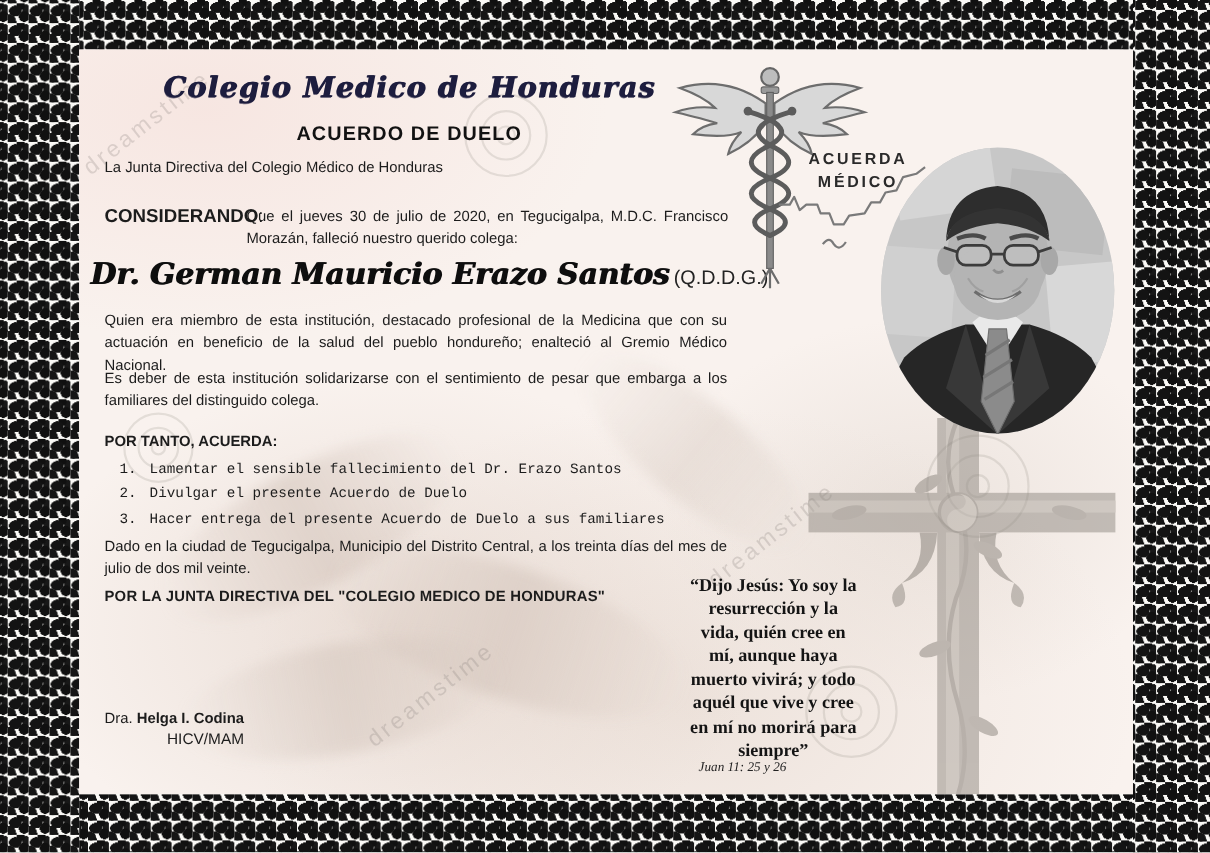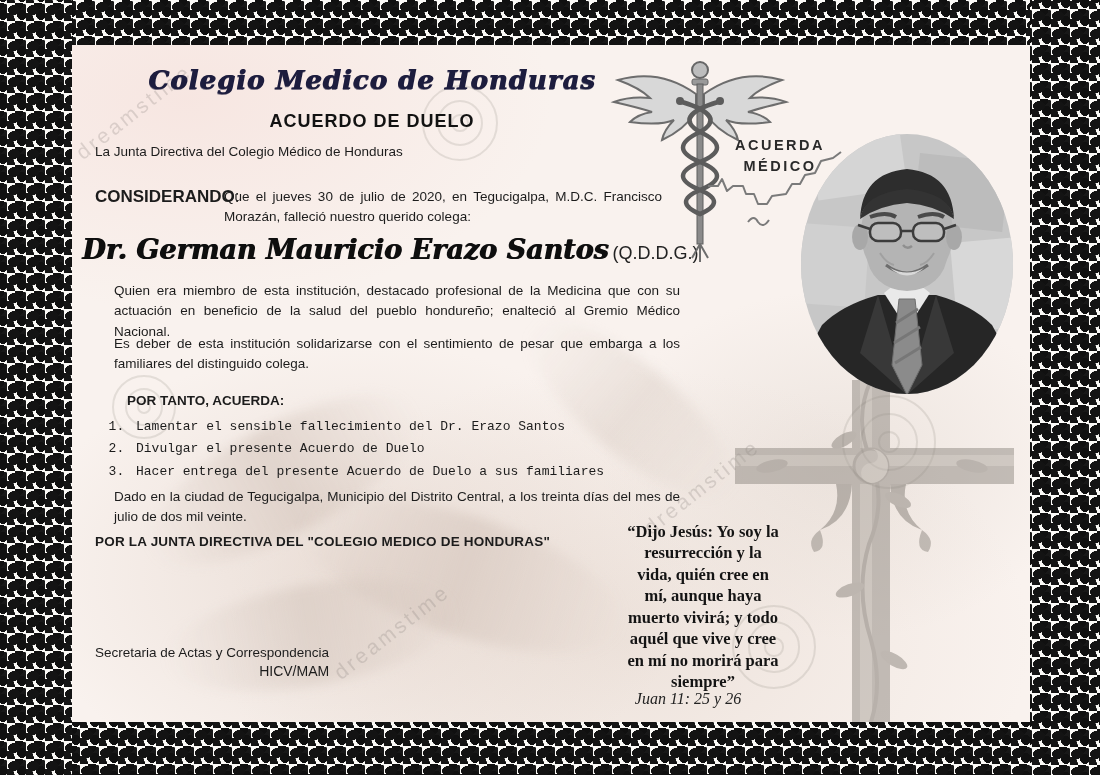--- a/index.html
+++ b/index.html
@@ -63,33 +63,33 @@
   }
   .doc-title{left:10px;top:66px;width:580px;text-align:center;
     font-size:18px;font-weight:bold;letter-spacing:1px;color:#121212;}
   .intro{left:23px;top:99px;font-size:13.5px;}
   .cons-label{left:23px;top:142px;font-size:17px;font-weight:bold;}
   .cons-text{left:152px;top:142px;width:438px;font-size:13.5px;line-height:1.5;text-align:justify;}
   .deceased{left:10px;top:189px;width:580px;text-align:center;white-space:nowrap;}
   .deceased .name{font-family:"DejaVu Serif",serif;font-style:italic;font-weight:bold;
     font-size:27px;color:#0e0e0e;text-shadow:1px 0 0 #0e0e0e;}
   .deceased .suffix{font-size:18px;font-weight:normal;color:#222;margin-left:4px;}
-  .para{left:23px;width:566px;font-size:13.5px;line-height:1.5;text-align:justify;margin-left:19px;}
+  .para{left:23px;width:566px;font-size:13.5px;line-height:1.5;text-align:justify;}
   .p1{top:236px;} .p2{top:289px;}
-  .portanto{left:23px;top:348px;font-size:13.5px;font-weight:bold;margin-left:32px;}
+  .portanto{left:23px;top:348px;font-size:13.5px;font-weight:bold;}
   .acuerda-list{left:20px;top:371px;width:560px;font-size:13px;font-family:Liberation Mono, monospace;}
   .acuerda-list ol{margin:0;padding-left:40px;}
   .acuerda-list li{line-height:1.72;padding-left:4px;}
   .dado{top:442px;}
   .porjunta{left:23px;top:489px;font-size:13.5px;font-weight:bold;letter-spacing:.2px;}
   .quote{left:518px;top:476px;width:226px;text-align:center;
     font-family:"Liberation Serif",serif;font-weight:bold;font-size:16.5px;
     line-height:1.3;color:#141414;white-space:pre-line;}
-  .verse-ref{left:503px;top:645px;width:226px;text-align:center;
-    font-family:"Liberation Serif",serif;font-style:italic;font-size:16px;color:#222;}
+  .verse-ref{left:490px;top:645px;width:226px;text-align:center;
+    font-family:"Liberation Serif",serif;font-style:italic;font-size:12px;color:#222;}
   .signature{left:23px;top:599px;font-size:13.5px;line-height:1.35;}
   .signature .sig-name{font-weight:bold;}
   .sig-initials{font-size:14px;text-align:right;}
 
   
   .logo-text{left:648px;top:90px;width:120px;text-align:center;z-index:5;
     font-size:14.5px;font-weight:bold;letter-spacing:2.5px;color:#2a2a2a;line-height:1.45;}
 
   
   .photo{left:728px;top:88px;width:214px;height:262px;z-index:4;}
@@ -235,18 +235,18 @@
 resurrección y la
 vida, quién cree en
 mí, aunque haya
 muerto vivirá; y todo
 aquél que vive y cree
 en mí no morirá para
 siempre”</div>
     <div class="abs verse-ref">Juan 11: 25 y 26</div>
 
     <div class="abs signature">
-      <div>Secretaria de Actas y Correspondencia</div>
+      <div><span>Dra.</span> <span class="sig-name">Helga I. Codina</span></div>
       <div class="sig-initials">HICV/MAM</div>
     </div>
 
   </div>
 </div>
 
 </body></html>

